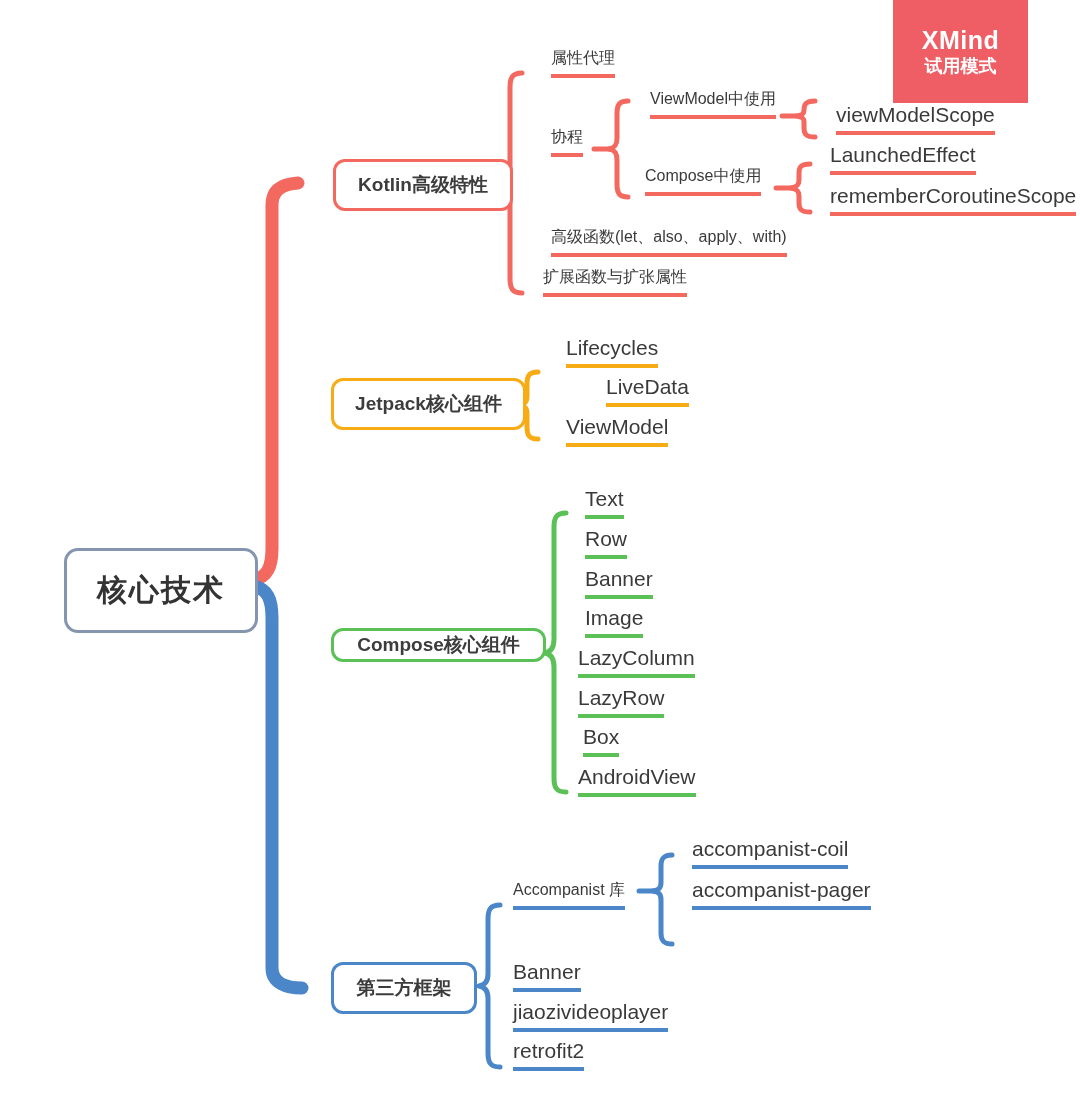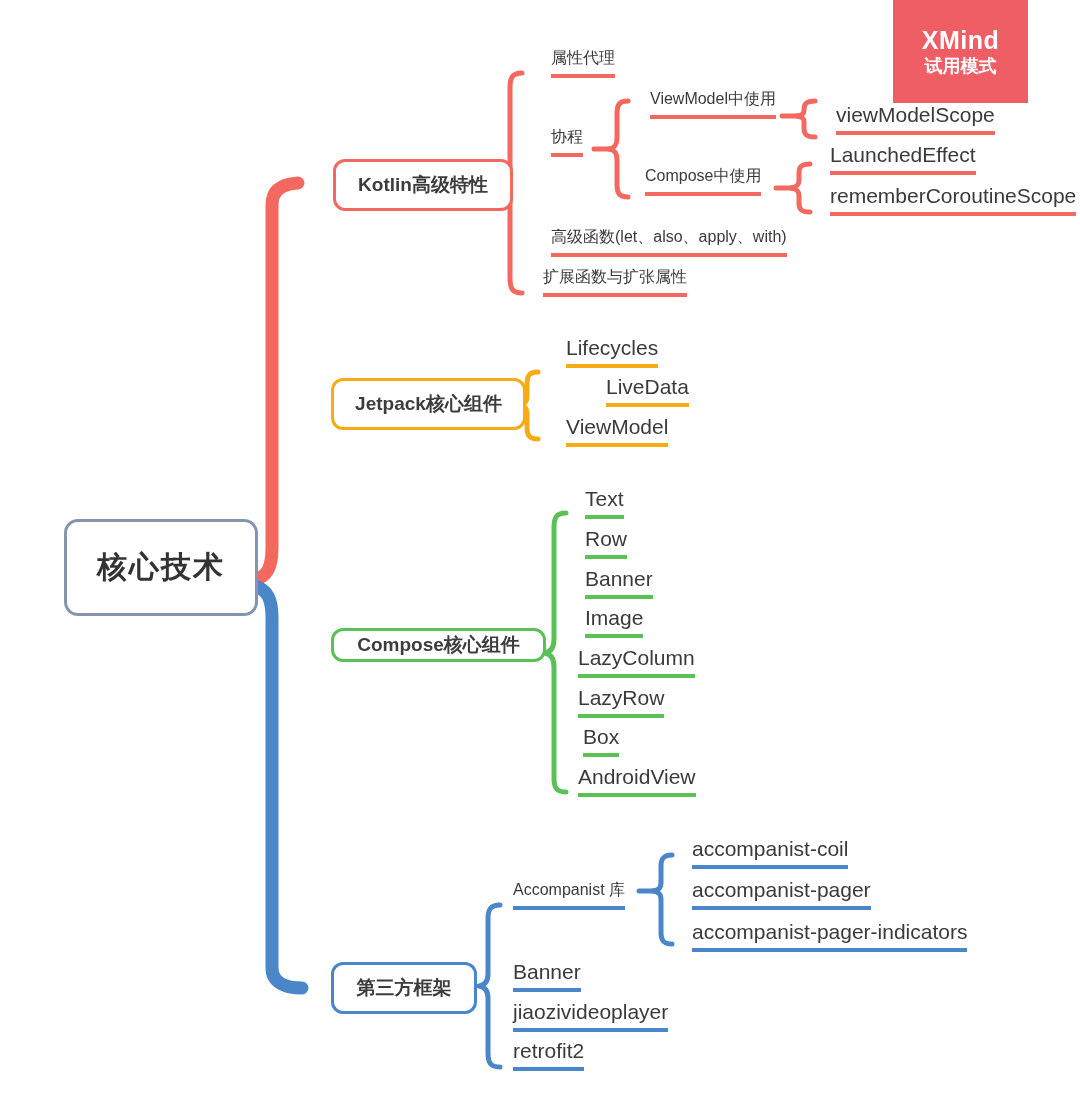--- a/index.html
+++ b/index.html
@@ -144,21 +144,21 @@
              C659,892 661,894 661,900 L661,933 C661,940 663,944 672,944"></path>
 
     <path fill="none" stroke="#4a86c8" stroke-width="5" stroke-linecap="round" d="M639,891 L653,891"></path>
   </svg>
 
   <div class="watermark">
     <div class="wm-main">XMind</div>
     <div class="wm-sub">试用模式</div>
   </div>
 
-  <div class="node root" style="left:48px; top:519px; width:194px; height:97px;">
+  <div class="node root" style="left:48px; top:548px; width:194px; height:85px;">
     <span>核心技术</span>
   </div>
 
   <div class="node lvl1 c-red" style="left:317px; top:159px; width:180px; height:52px;">
     <span>Kotlin高级特性</span>
   </div>
 
   <div class="node lvl1 c-orange" style="left:315px; top:378px; width:195px; height:52px;">
     <span>Jetpack核心组件</span>
   </div>
@@ -216,15 +216,14 @@
   <div class="leaf c-blue" style="left:513px; top:961px;">Banner</div>
 
   <div class="leaf c-blue" style="left:513px; top:1001px;">jiaozivideoplayer</div>
 
   <div class="leaf c-blue" style="left:513px; top:1040px;">retrofit2</div>
 
   <div class="leaf c-blue" style="left:692px; top:838px;">accompanist-coil</div>
 
   <div class="leaf c-blue" style="left:692px; top:879px;">accompanist-pager</div>
 
-  <div class="leaf c-blue" style="left:692px; top:921px;">accompanist-pager-indicators</div>
 
 </div>
 
 </body></html>

